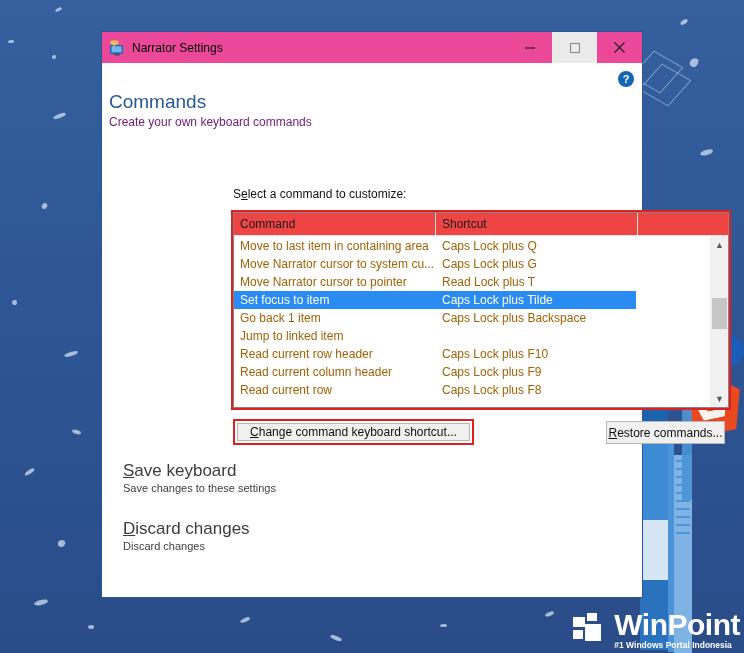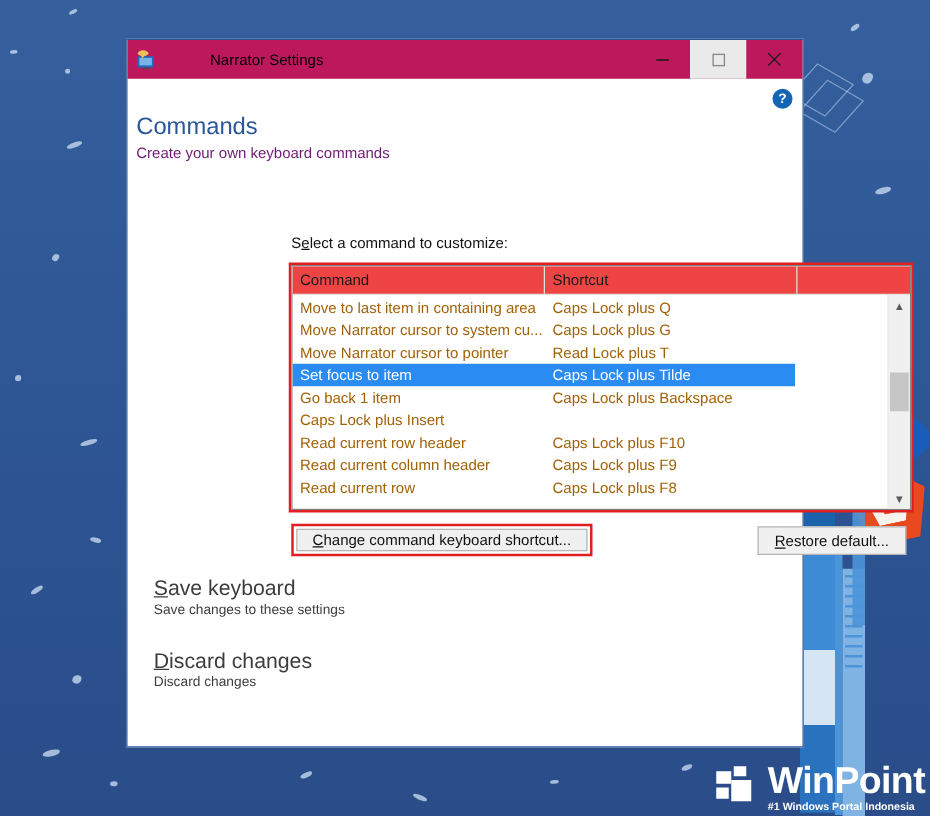--- a/index.html
+++ b/index.html
@@ -107,23 +107,22 @@
     height: 567px;
     background: #ffffff;
     border: 1px solid #2a5699;
     box-sizing: border-box;
     z-index: 20;
   }
   #titlebar {
     height: 31px;
     display: flex;
     align-items: center;
-    background: #be185d;
+    background: #ec4899;
     position: relative;
-    gap: 36px;
   }
   #title-icon {
     width: 16px;
     height: 16px;
     margin-left: 7px;
     margin-right: 7px;
     position: relative;
     flex: none;
   }
   #title-text {
@@ -493,21 +492,21 @@
           </div>
           <div class="row sel">
             <div class="cell-cmd">Set focus to item</div>
             <div class="cell-sc">Caps Lock plus Tilde</div>
           </div>
           <div class="row">
             <div class="cell-cmd">Go back 1 item</div>
             <div class="cell-sc">Caps Lock plus Backspace</div>
           </div>
           <div class="row">
-            <div class="cell-sc">Caps Lock plus Insert</div>
+            <div class="cell-cmd">Jump to linked item</div>
           </div>
           <div class="row">
             <div class="cell-cmd">Read current row header</div>
             <div class="cell-sc">Caps Lock plus F10</div>
           </div>
           <div class="row">
             <div class="cell-cmd">Read current column header</div>
             <div class="cell-sc">Caps Lock plus F9</div>
           </div>
           <div class="row">
@@ -528,21 +527,21 @@
 
   <div id="change-outline">
     <div id="change-btn">
         <span class="acc">C</span>
         <span>hange command keyboard shortcut...</span>
       </div>
   </div>
 
   <div id="restore-btn">
       <span class="acc">R</span>
-      <span>estore default...</span>
+      <span>estore commands...</span>
     </div>
 
   <div class="link-block" id="save-block">
     <div class="link-title"><span class="acc">S</span><span>ave keyboard</span></div>
     <div class="link-sub">Save changes to these settings</div>
   </div>
 
   <div class="link-block" id="discard-block">
     <div class="link-title"><span class="acc">D</span><span>iscard changes</span></div>
     <div class="link-sub">Discard changes</div>

